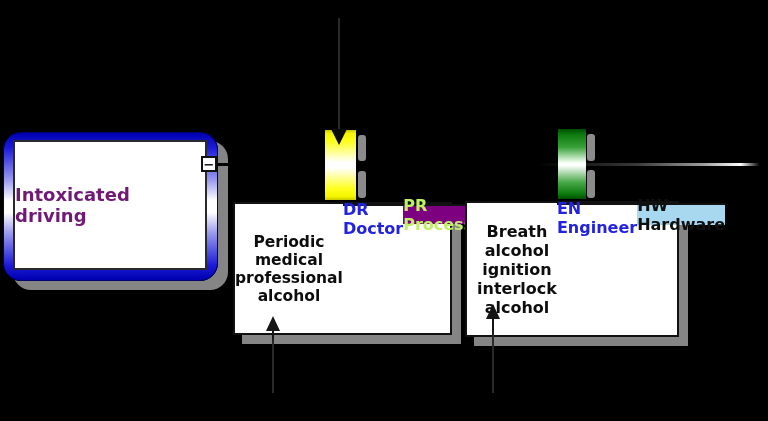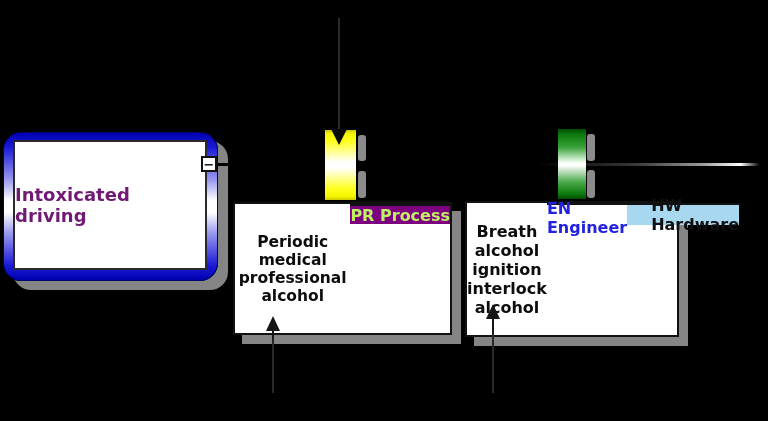--- a/index.html
+++ b/index.html
@@ -120,34 +120,34 @@
   .node.middle { left: 233px; top: 202px; width: 219px; height: 133px; }
   .node.right  { left: 465px; top: 201px; width: 214px; height: 136px; }
   .node-title {
     flex: 1;
     display: flex; flex-direction: column;
     align-items: center; justify-content: center;
     font-weight: bold; color: #0d0d0d;
     font-size: 15.5px; line-height: 18px;
     text-align: center;
   }
-  .node.right .node-title { font-size: 16px; line-height: 19px; }
+  .node.right .node-title { font-size: 16px; line-height: 19px; padding-left: 10px; }
   .agent-row {
     height: 27px;
     border-top: 2px solid #111111;
     display: flex; align-items: center; justify-content: center;
     font-weight: bold; font-size: 16px; color: #2222e0;
   }
   .type-row {
     height: 20px;
     border-top: 2px solid #111111;
     display: flex; align-items: center; justify-content: center;
     font-weight: bold; font-size: 16px;
   }
-  .node.right .type-row { height: 22px; padding-left: 24px; }
+  .node.right .type-row { height: 22px; }
   .type-row.process  { background: #7d0080; color: #bef264; }
   .type-row.hardware { background: #a8d8f0; color: #101010; }
 
   
   .arrow-up-line {
     position: absolute;
     width: 2px;
     background: linear-gradient(180deg, #151515 0%, #151515 25%, #2a2a2a 34%, #2a2a2a 100%);
     z-index: 5;
   }
@@ -189,20 +189,21 @@
       <span class="hazard-label">Intoxicated driving</span>
     </div>
   </div>
   <div class="collapse-btn">−</div>
 
   <div class="node middle">
     <div class="node-title">
       <span>Periodic medical</span>
       <span>professional alcohol</span>
     </div>
+    <div class="agent-row">DR Doctor</div>
     <div class="type-row process">PR Process</div>
   </div>
 
   <div class="node right">
     <div class="node-title">
       <span>Breath alcohol ignition</span>
       <span>interlock alcohol</span>
     </div>
     <div class="agent-row">EN Engineer</div>
     <div class="type-row hardware">HW Hardware</div>

